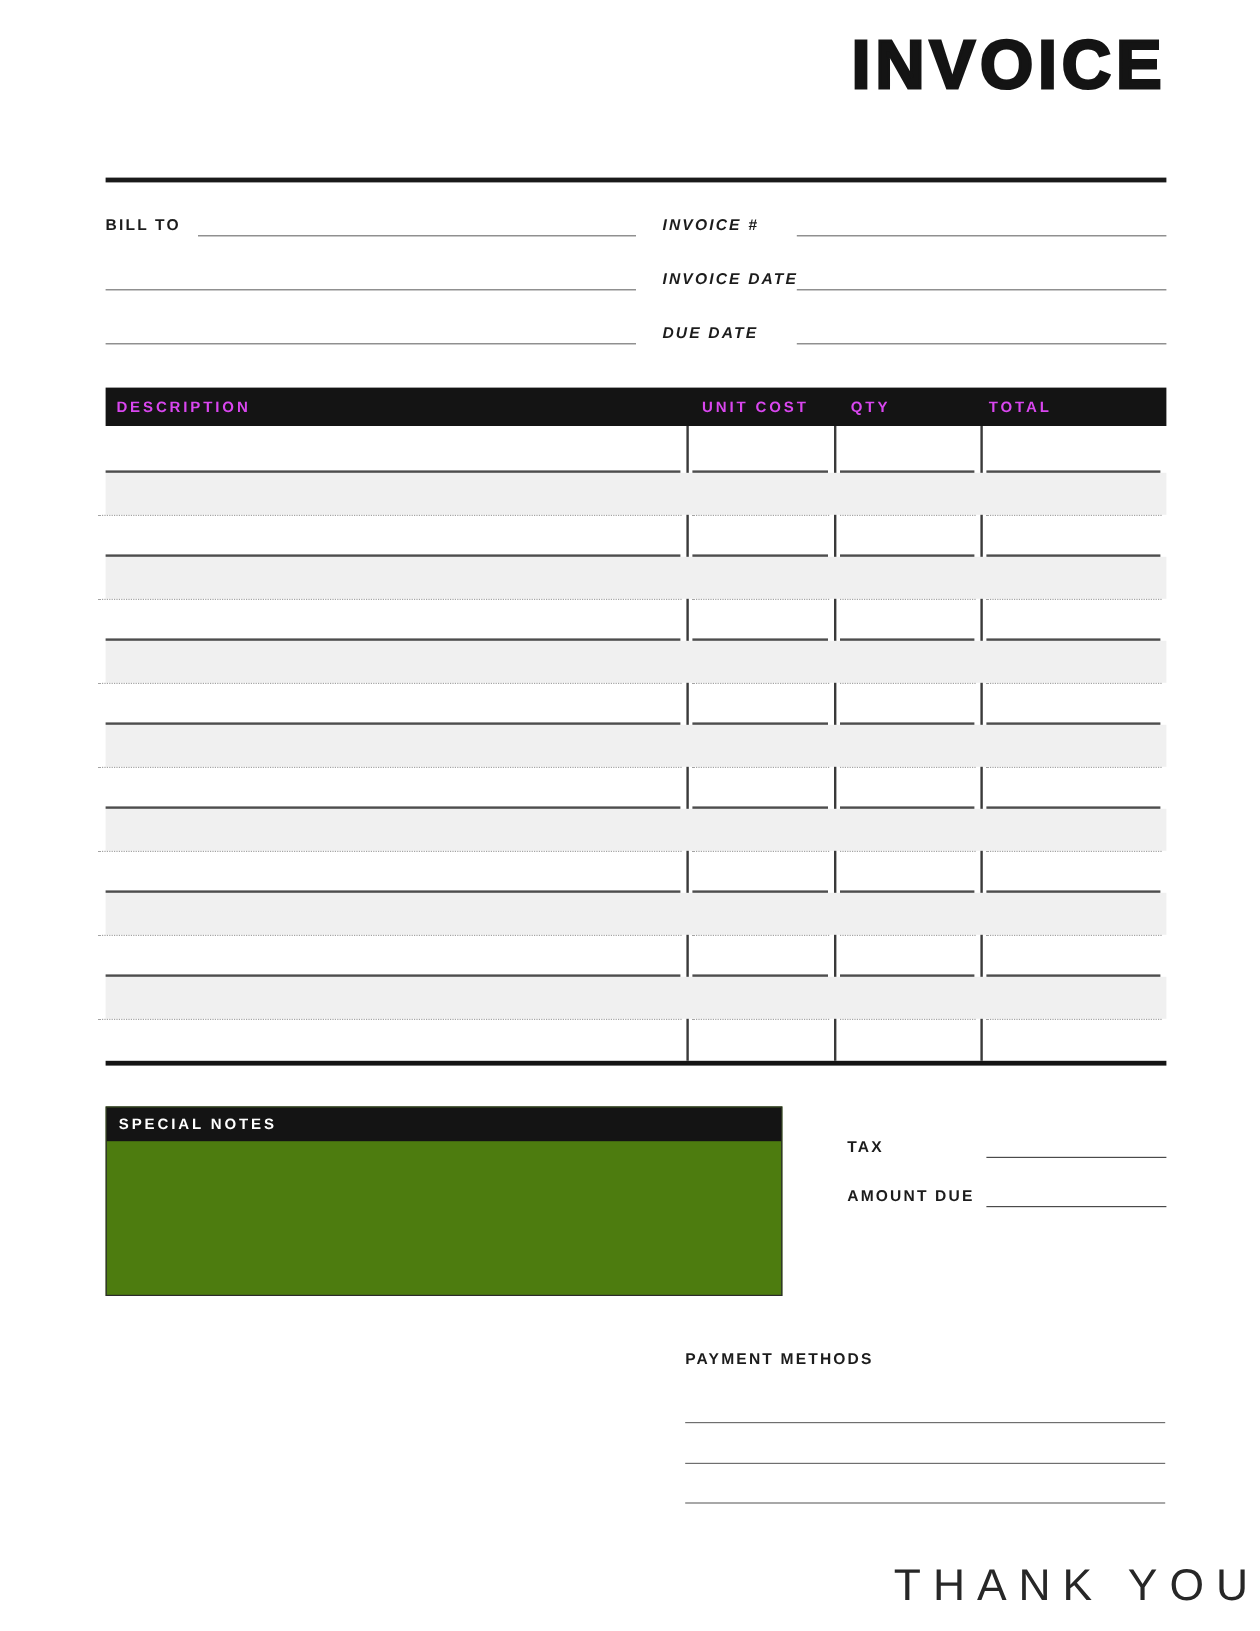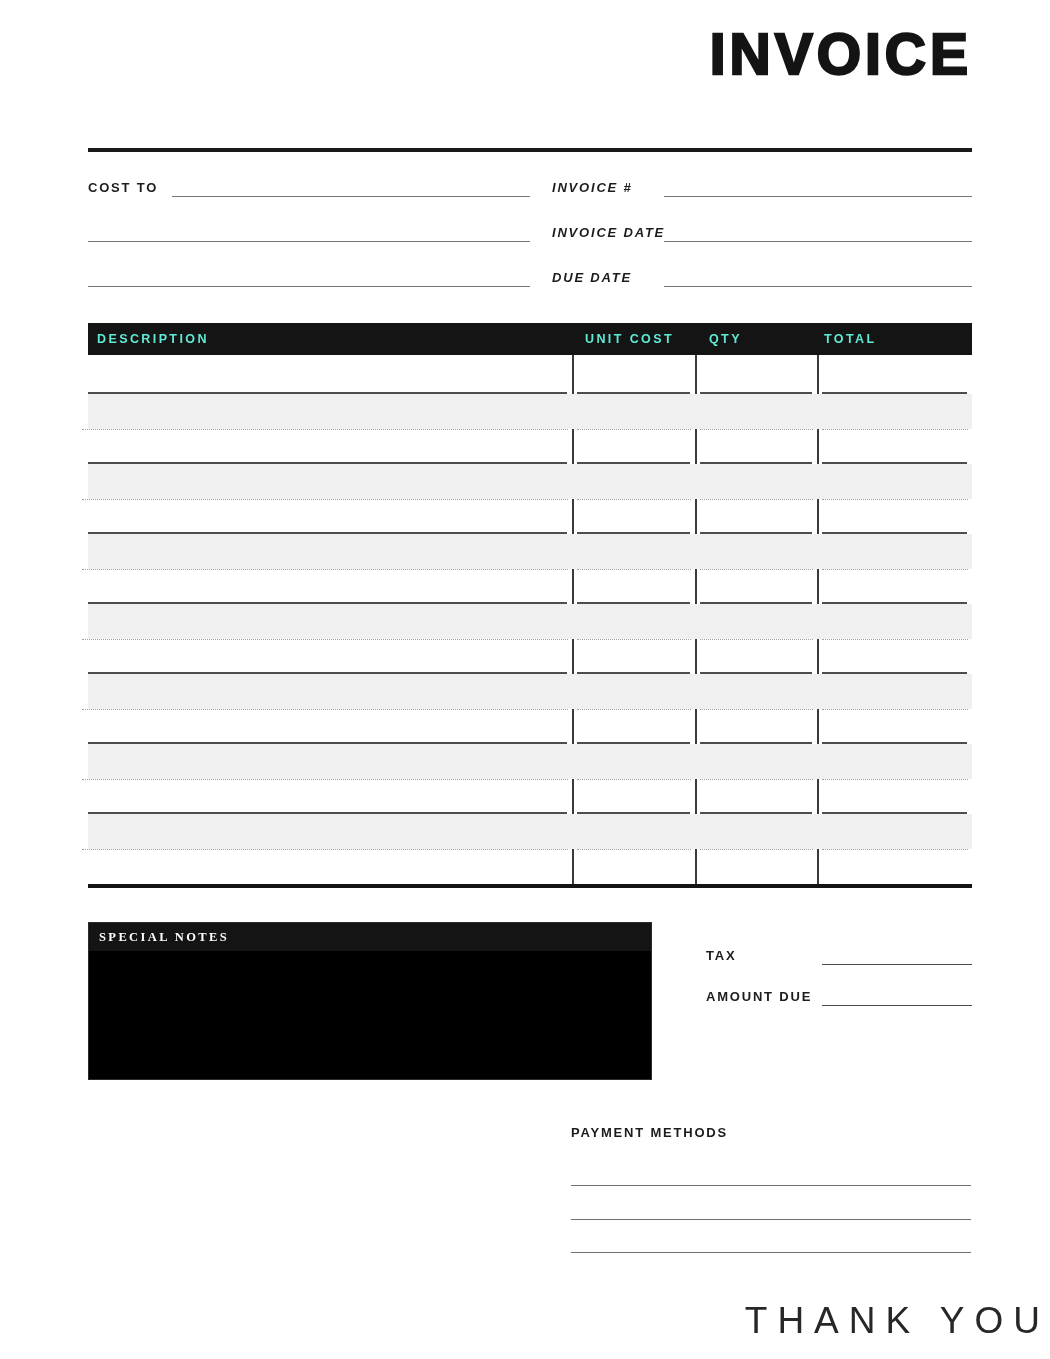--- a/index.html
+++ b/index.html
@@ -36,21 +36,21 @@
   .billto { position:absolute; left:88px; top:152px; width:442px; }
   .meta   { position:absolute; left:552px; top:152px; width:420px; }
   .frow { display:flex; align-items:flex-end; height:45px; }
   .frow .lbl { margin-bottom:3px; margin-right:14px; }
   .frow .wline { flex:1; }
   .meta .frow .lbl { width:100px; margin-right:12px;font-style:italic; }
 
   
   .table { position:absolute; left:88px; top:323px; width:884px; }
   .thead {
-    height:32px; background:#141414; color:#5eead4;
+    height:32px; background:#141414; color:#d946ef;
     display:grid; grid-template-columns:484px 123px 122px 1fr;
     align-items:center;
   }
   .thead .hcell {
     font-size:12.5px; font-weight:bold; letter-spacing:2.4px;
     white-space:nowrap; line-height:1;
   }
   .thead .hcell:nth-child(1){ padding-left:9px; }
   .thead .hcell:nth-child(2){ padding-left:13px; }
   .thead .hcell:nth-child(3){ padding-left:14px; }
@@ -83,21 +83,21 @@
   .bcell::after {   
     content:""; position:absolute; bottom:-1px; height:0;
     left:5px; right:4px; border-bottom:1.7px dotted #a3a3a3;
   }
   .bcell:first-child::after { left:-6px; }
 
   
   .notes {
     position:absolute; left:88px; top:922px;
     width:564px; height:158px;
-    border:1.8px solid #2b2b2b; background:#000000;font-family:Liberation Serif, serif;
+    border:1.8px solid #2b2b2b; background:#4d7c0f;
   }
   .notes-head {
     height:28px; background:#141414; color:#ffffff;
     display:flex; align-items:center; padding-left:10px;
   }
   .notes-head .lbl { color:#ffffff; letter-spacing:2.4px; font-size:12.5px; }
 
   
   .totals { position:absolute; left:706px; top:924px; width:266px; }
   .trow { display:flex; align-items:flex-end; height:41px; }
@@ -123,21 +123,21 @@
 </head>
 <body>
 
 <div class="page">
 
   <div class="title">INVOICE</div>
   <div class="top-rule"></div>
 
   <div class="billto">
     <div class="frow">
-      <span class="lbl">COST TO</span>
+      <span class="lbl">BILL TO</span>
       <span class="wline"></span>
     </div>
     <div class="frow">
       <span class="wline"></span>
     </div>
     <div class="frow">
       <span class="wline"></span>
     </div>
   </div>
 

